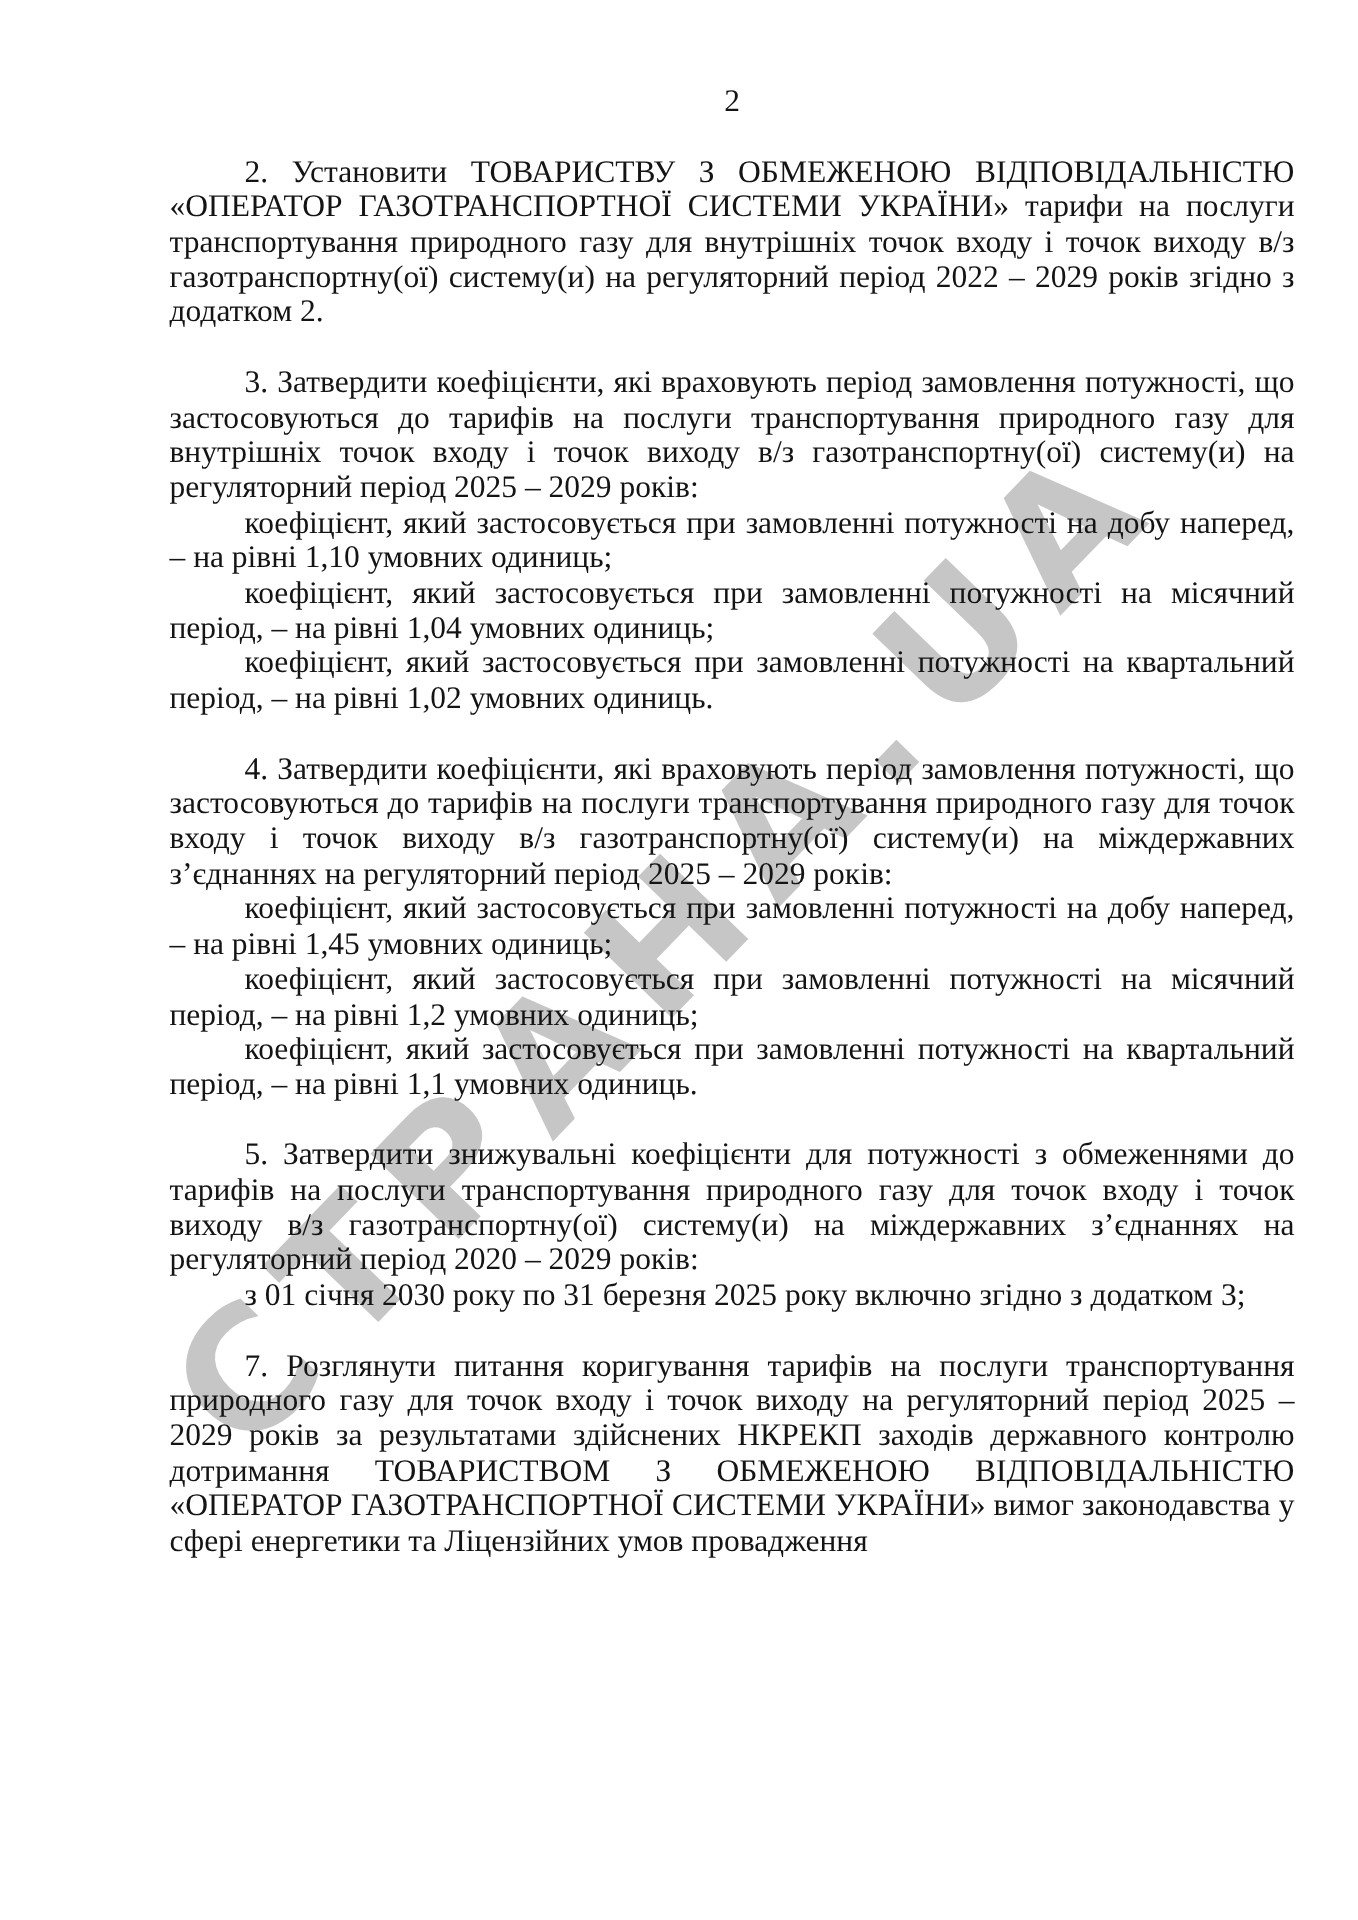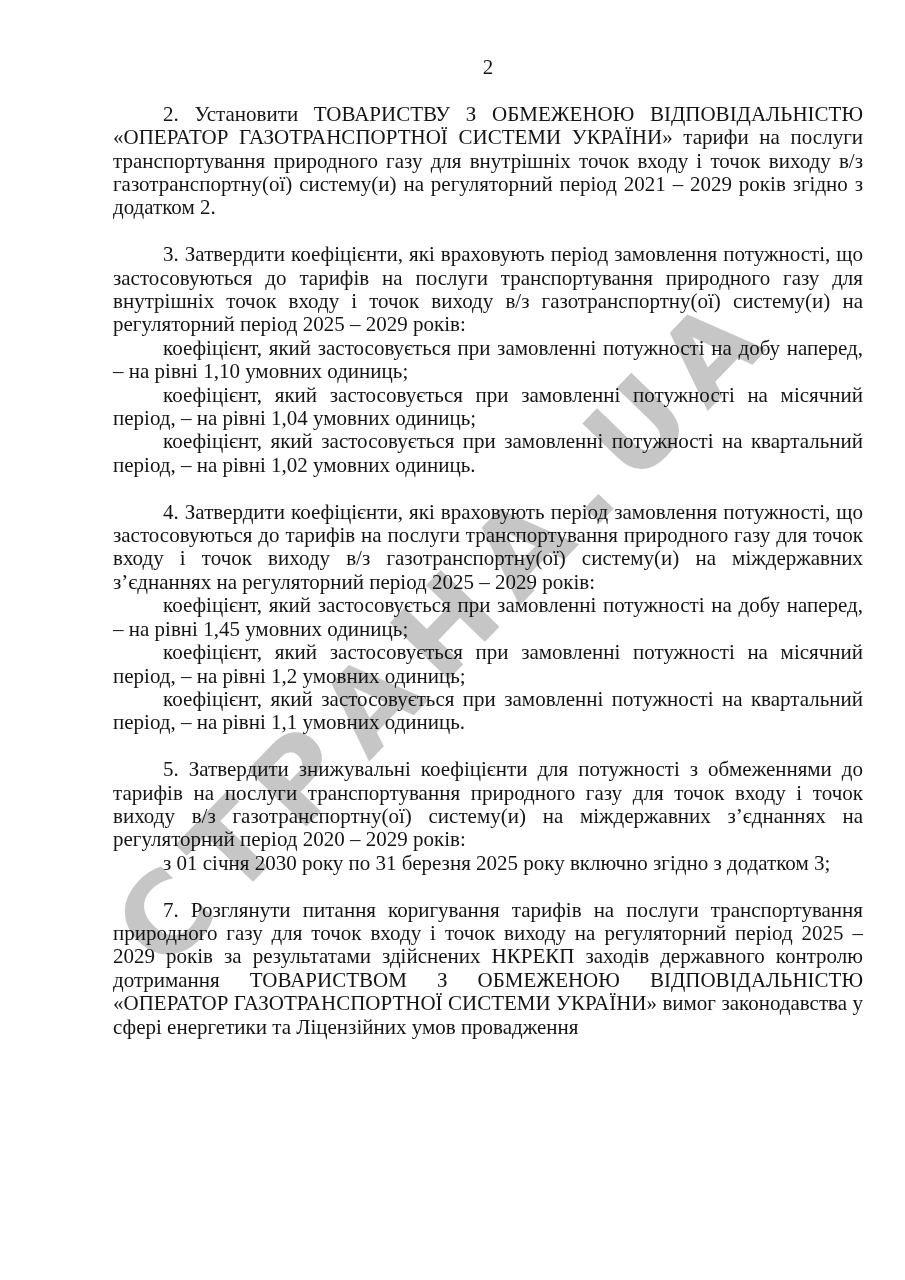--- a/index.html
+++ b/index.html
@@ -54,21 +54,21 @@
   }
 </style>
 </head>
 <body>
 
 <div class="page" style="color: rgb(20, 20, 20); background: rgb(255, 255, 255);">
   <div class="watermark" style="color: rgb(198, 198, 198);">СТРАНА.UA</div>
   <div class="content">
     <div class="page-number">2</div>
     <div>
-        <p class="para spaced">2. Установити ТОВАРИСТВУ З ОБМЕЖЕНОЮ ВІДПОВІДАЛЬНІСТЮ «ОПЕРАТОР ГАЗОТРАНСПОРТНОЇ СИСТЕМИ УКРАЇНИ» тарифи на послуги транспортування природного газу для внутрішніх точок входу і точок виходу в/з газотранспортну(ої) систему(и) на регуляторний період 2021 – 2029 років згідно з додатком 2.</p>
+        <p class="para spaced">2. Установити ТОВАРИСТВУ З ОБМЕЖЕНОЮ ВІДПОВІДАЛЬНІСТЮ «ОПЕРАТОР ГАЗОТРАНСПОРТНОЇ СИСТЕМИ УКРАЇНИ» тарифи на послуги транспортування природного газу для внутрішніх точок входу і точок виходу в/з газотранспортну(ої) систему(и) на регуляторний період 2022 – 2029 років згідно з додатком 2.</p>
         <p class="para spaced">3. Затвердити коефіцієнти, які враховують період замовлення потужності, що застосовуються до тарифів на послуги транспортування природного газу для внутрішніх точок входу і точок виходу в/з газотранспортну(ої) систему(и) на регуляторний період 2025 – 2029 років:</p>
         <p class="para">коефіцієнт, який застосовується при замовленні потужності на добу наперед, – на рівні 1,10 умовних одиниць;</p>
         <p class="para">коефіцієнт, який застосовується при замовленні потужності на місячний період, – на рівні 1,04 умовних одиниць;</p>
         <p class="para">коефіцієнт, який застосовується при замовленні потужності на квартальний період, – на рівні 1,02 умовних одиниць.</p>
         <p class="para spaced">4. Затвердити коефіцієнти, які враховують період замовлення потужності, що застосовуються до тарифів на послуги транспортування природного газу для точок входу і точок виходу в/з газотранспортну(ої) систему(и) на міждержавних з’єднаннях на регуляторний період 2025 – 2029 років:</p>
         <p class="para">коефіцієнт, який застосовується при замовленні потужності на добу наперед, – на рівні 1,45 умовних одиниць;</p>
         <p class="para">коефіцієнт, який застосовується при замовленні потужності на місячний період, – на рівні 1,2 умовних одиниць;</p>
         <p class="para">коефіцієнт, який застосовується при замовленні потужності на квартальний період, – на рівні 1,1 умовних одиниць.</p>
         <p class="para spaced">5. Затвердити знижувальні коефіцієнти для потужності з обмеженнями до тарифів на послуги транспортування природного газу для точок входу і точок виходу в/з газотранспортну(ої) систему(и) на міждержавних з’єднаннях на регуляторний період 2020 – 2029 років:</p>
         <p class="para">з 01 січня 2030 року по 31 березня 2025 року включно згідно з додатком 3;</p>

